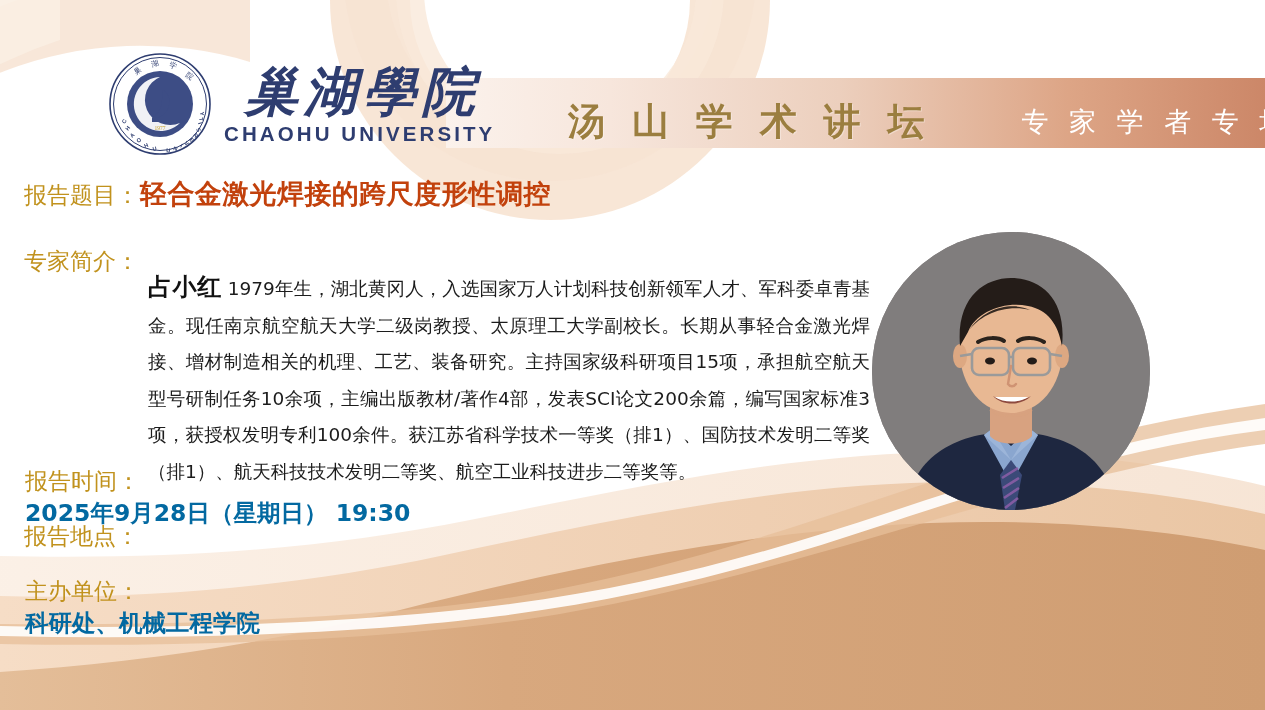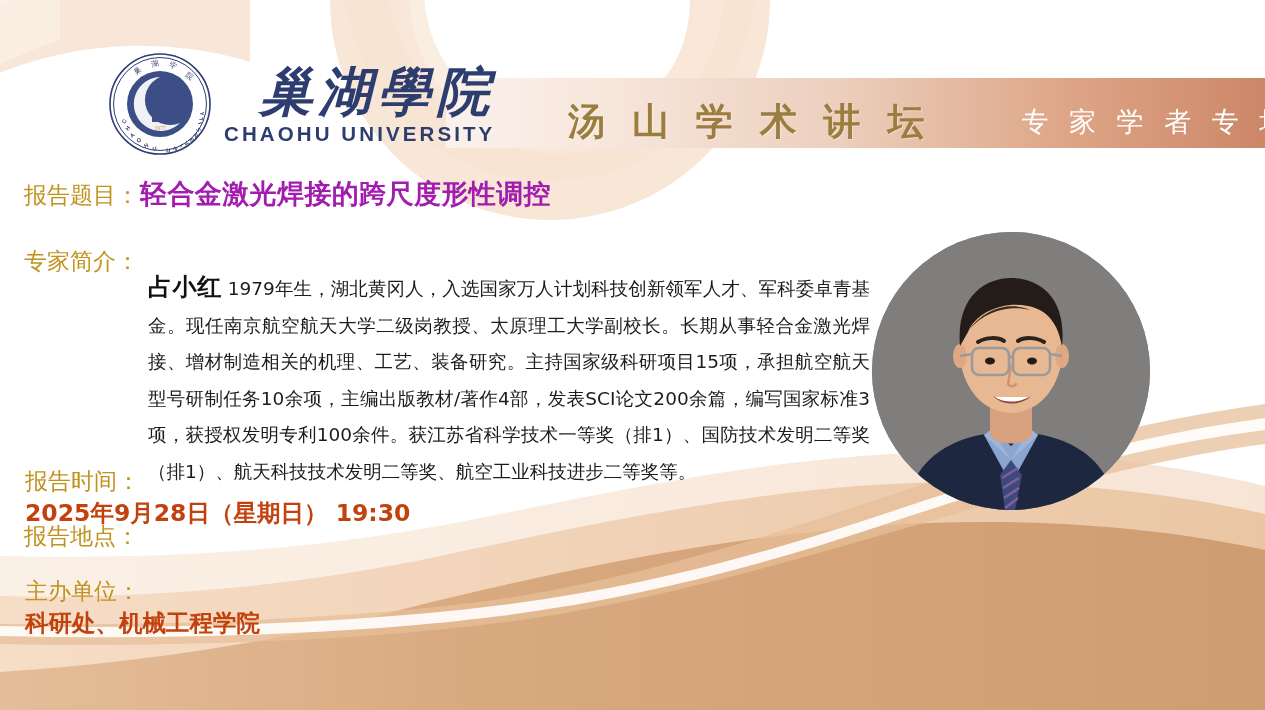--- a/index.html
+++ b/index.html
@@ -35,21 +35,21 @@
     align-items:center;
     gap:12px;
   }
   #logo-mark{
     width:104px;height:104px;
     flex:0 0 auto;
   }
   #logo-wordmark{
     display:flex;
     flex-direction:column;
-    align-items:flex-end;
+    align-items:center;
     justify-content:center;
     margin-top:2px;
   }
   #logo-cn{
     font-family:"DejaVu Serif","Liberation Serif",serif;
     font-size:53px;
     font-weight:bold;
     letter-spacing:6px;
     color:#2e3d70;
     line-height:1.02;
@@ -122,21 +122,21 @@
   #row-title{
     position:absolute;
     left:24px;top:176px;
     display:flex;
     align-items:baseline;
   }
   #title-text{
     font-family:"DejaVu Sans","Liberation Sans",sans-serif;
     font-size:27px;
     font-weight:bold;
-    color:#a21caf;
+    color:#c2410c;
     letter-spacing:.4px;
     white-space:nowrap;
     margin-left:1px;
   }
 
   #row-bio{
     position:absolute;
     left:24px;top:244px;
     width:846px;
   }
@@ -169,21 +169,21 @@
     flex-direction:column;
   }
   #row-time{top:466px;}
   #row-place{top:521px;}
   #row-host{top:576px;}
 
   .info-value{
     font-family:"DejaVu Sans","Liberation Sans",sans-serif;
     font-size:23.5px;
     font-weight:bold;
-    color:#c2410c;
+    color:#0369a1;
     white-space:nowrap;
     margin-left:1px;
   }
 
   
   #portrait{
     position:absolute;
     left:872px;top:232px;
     width:278px;height:278px;
     border-radius:50%;

